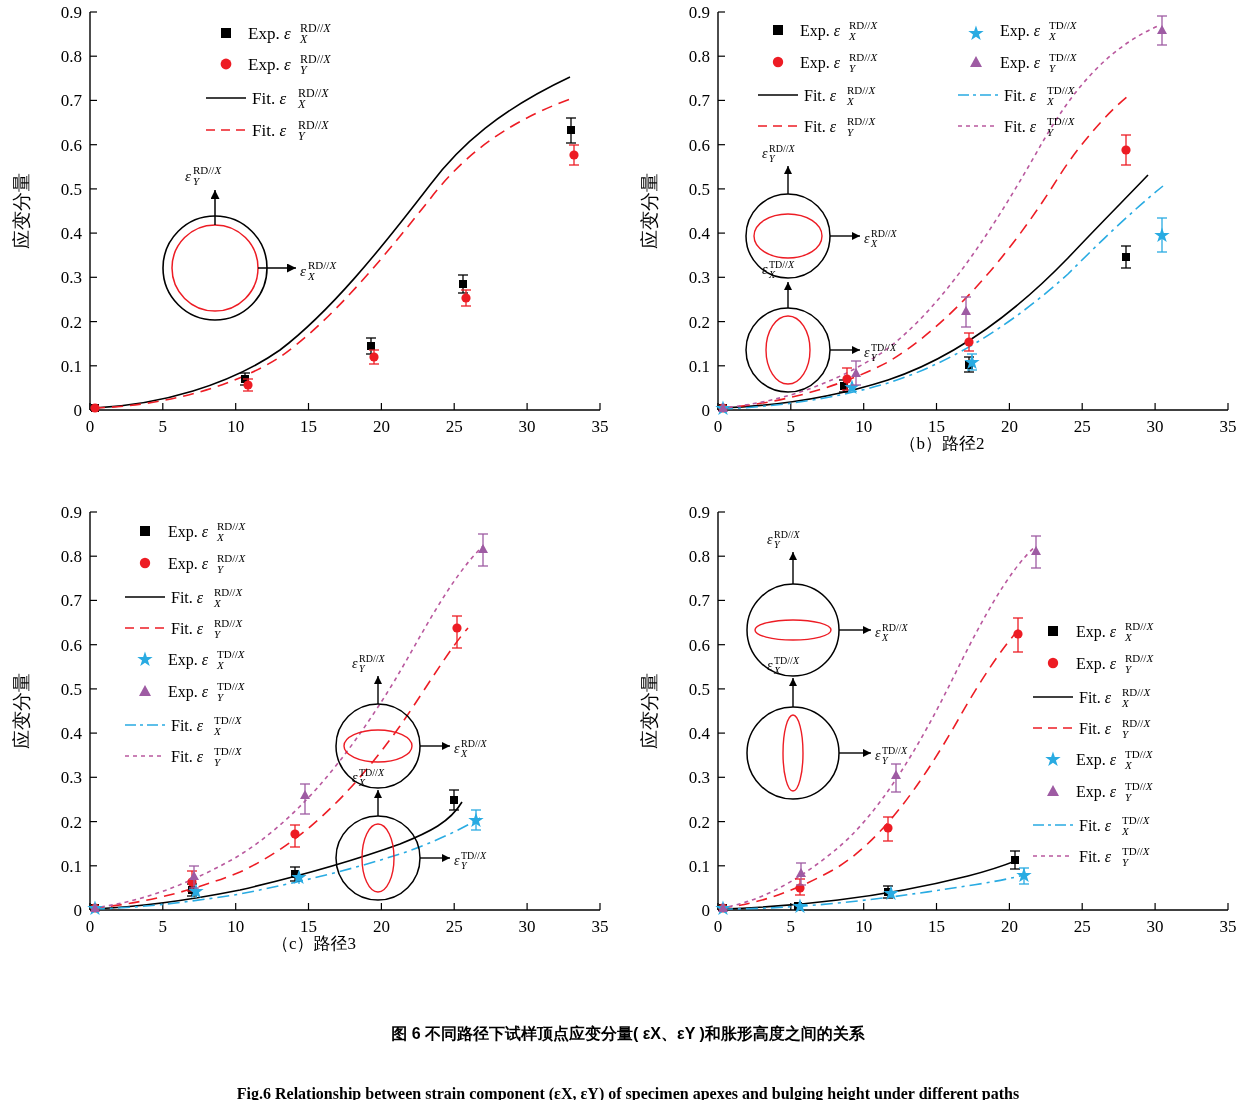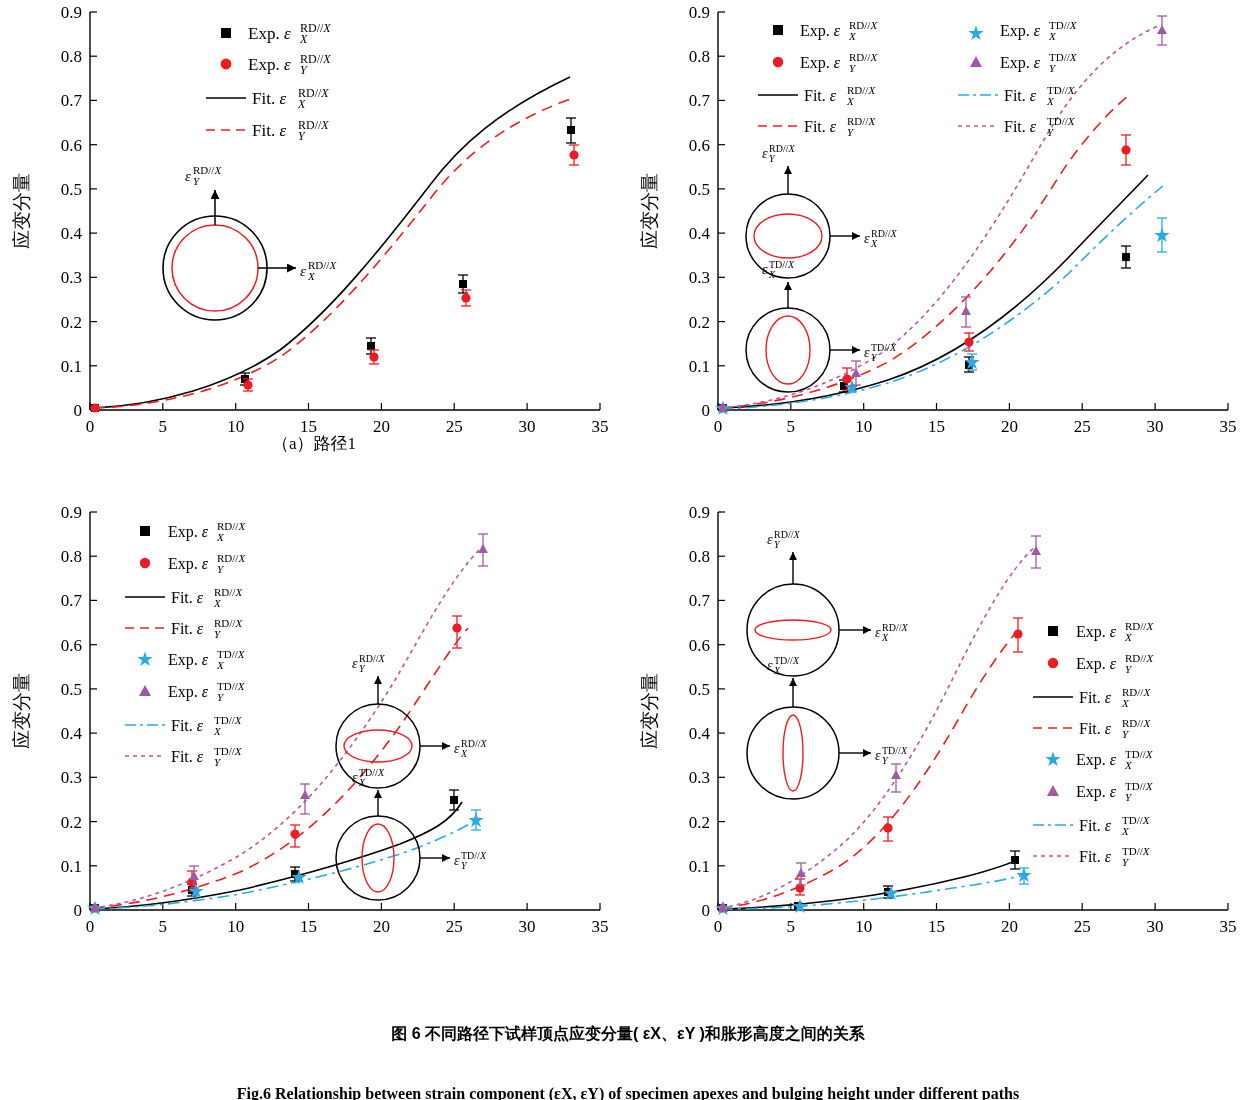--- a/index.html
+++ b/index.html
@@ -162,21 +162,20 @@
           <text x="298" y="108" font-size="12" font-style="italic" font-family="'Liberation Serif',serif">X</text>
           <text x="298" y="97" font-size="12" font-family="'Liberation Serif',serif">RD//<tspan font-style="italic">X</tspan></text>
 
           <line x1="206" y1="130" x2="246" y2="130" stroke="#ed1c24" stroke-width="1.7" stroke-dasharray="9,6"></line>
           <text x="252" y="136" font-size="17" font-family="'Liberation Serif',serif">Fit. <tspan font-style="italic">ε</tspan></text>
           <text x="298" y="140" font-size="12" font-style="italic" font-family="'Liberation Serif',serif">Y</text>
           <text x="298" y="129" font-size="12" font-family="'Liberation Serif',serif">RD//<tspan font-style="italic">X</tspan></text>
         </g>
       </svg>
     </div>
-    <div class="caption">（a）路径1</div>
   </div>
 
   <div class="panel p1">
     <div class="plotwrap">
       <svg width="628" height="440" viewBox="0 0 628 440">
         <defs>
           <marker id="arrB1" markerWidth="7" markerHeight="7" refX="6" refY="3" orient="auto">
             <path d="M0,0 L6,3 L0,6 z" fill="#000"></path>
           </marker>
         </defs>
@@ -367,20 +366,21 @@
           <text x="419" y="105" font-size="11" font-style="italic">X</text>
           <text x="419" y="94" font-size="11">TD//<tspan font-style="italic">X</tspan></text>
 
           <line x1="330" y1="126" x2="370" y2="126" stroke="#b9589e" stroke-width="1.7" stroke-dasharray="4,4"></line>
           <text x="376" y="132" font-size="16">Fit. <tspan font-style="italic">ε</tspan></text>
           <text x="419" y="136" font-size="11" font-style="italic">Y</text>
           <text x="419" y="125" font-size="11">TD//<tspan font-style="italic">X</tspan></text>
         </g>
       </svg>
     </div>
+    <div class="caption">（b）路径2</div>
   </div>
 
   <div class="panel p2">
     <div class="plotwrap">
       <svg width="628" height="440" viewBox="0 0 628 440">
         <defs>
           <marker id="arrC1" markerWidth="7" markerHeight="7" refX="6" refY="3" orient="auto">
             <path d="M0,0 L6,3 L0,6 z" fill="#000"></path>
           </marker>
         </defs>
@@ -569,20 +569,21 @@
           <text x="214" y="235" font-size="11" font-style="italic">X</text>
           <text x="214" y="224" font-size="11">TD//<tspan font-style="italic">X</tspan></text>
 
           <line x1="125" y1="256" x2="165" y2="256" stroke="#b9589e" stroke-width="1.7" stroke-dasharray="4,4"></line>
           <text x="171" y="262" font-size="16">Fit. <tspan font-style="italic">ε</tspan></text>
           <text x="214" y="266" font-size="11" font-style="italic">Y</text>
           <text x="214" y="255" font-size="11">TD//<tspan font-style="italic">X</tspan></text>
         </g>
       </svg>
     </div>
+    <div class="caption">（c）路径3</div>
   </div>
 
   <div class="panel p3">
     <div class="plotwrap">
       <svg width="628" height="440" viewBox="0 0 628 440">
         <defs>
           <marker id="arrD1" markerWidth="7" markerHeight="7" refX="6" refY="3" orient="auto">
             <path d="M0,0 L6,3 L0,6 z" fill="#000"></path>
           </marker>
         </defs>

